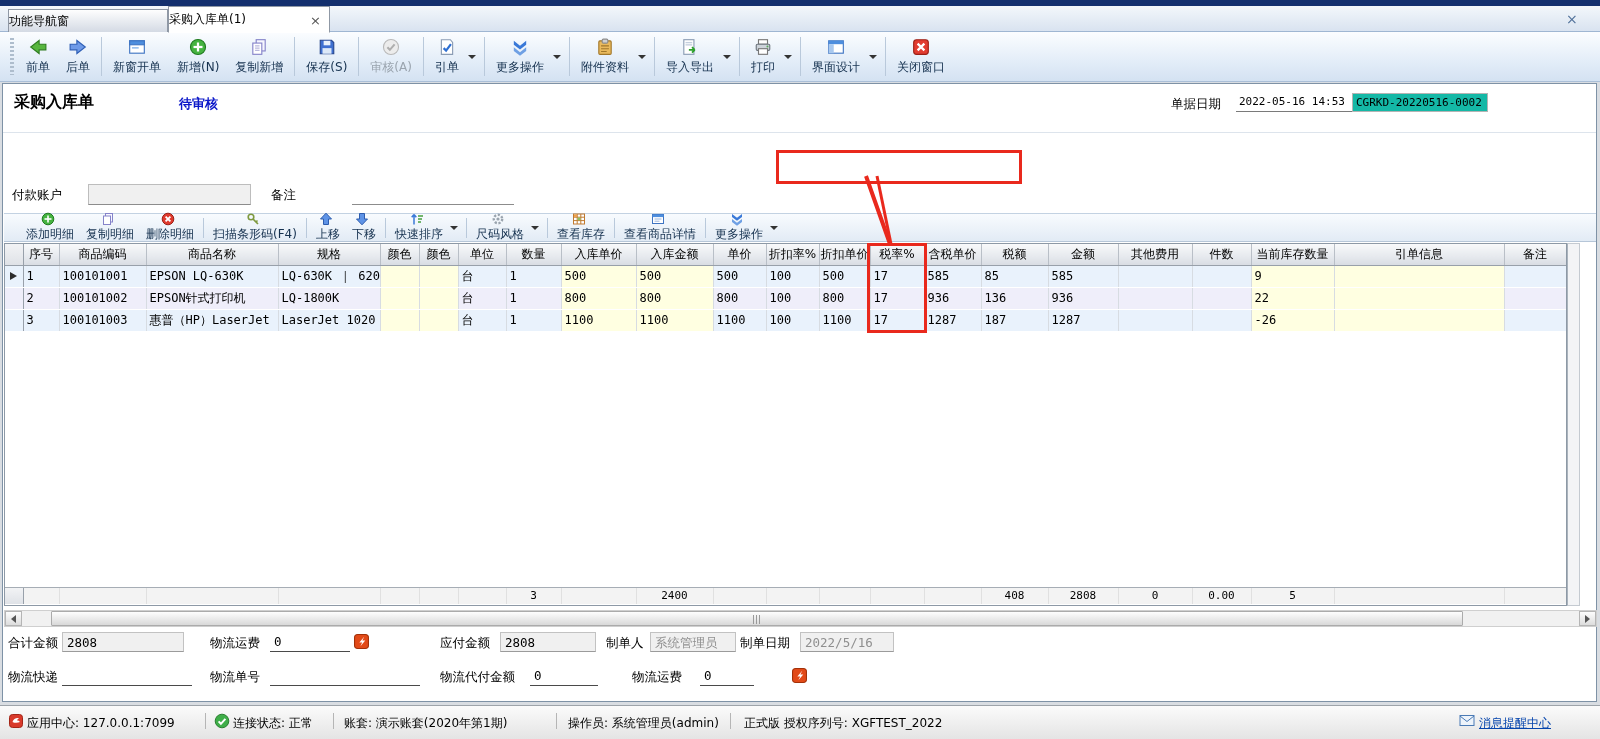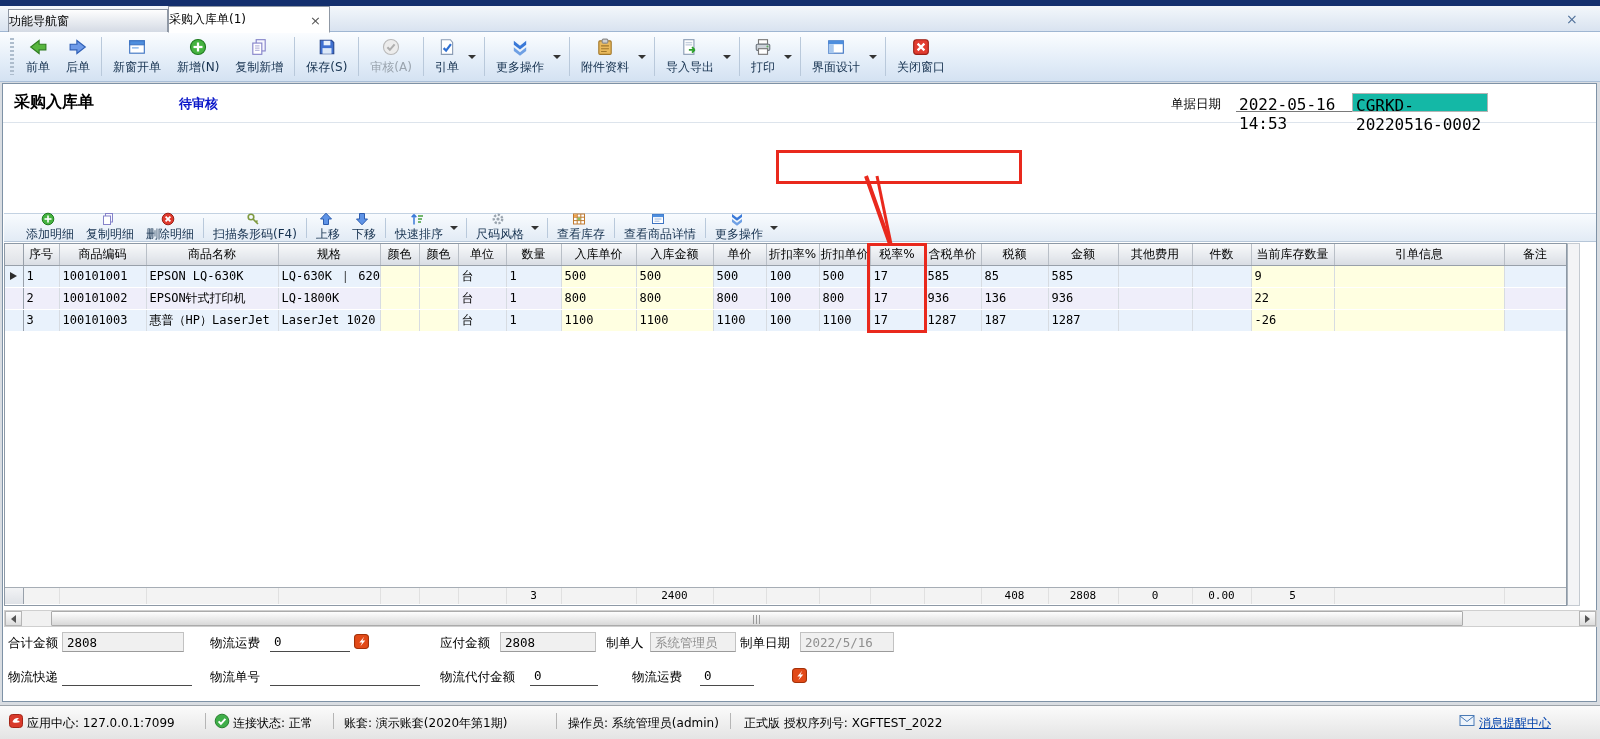--- a/index.html
+++ b/index.html
@@ -34,25 +34,25 @@
   .tbtn.disabled { color:#9aa4ae; }
   .tsep { width:1px; background:#b9c9db; margin:3px 3px; }
   .dd { align-self:center; width:0; height:0; border-left:4px solid transparent; border-right:4px solid transparent;
         border-top:4px solid #333; margin:0 5px 0 1px; }
 
   
   #content { position:absolute; left:2px; top:83px; width:1595px; height:619px;
              background:#fff; border:1px solid #7e92a6; }
 
   
-  #title-row { position:absolute; left:0; top:0; width:100%; height:39px; border-bottom:1px solid #dde4ec; }
+  #title-row { position:absolute; left:0; top:0; width:100%; height:49px; border-bottom:1px solid #dde4ec; }
   #page-title { position:absolute; left:11px; top:8px; font-size:16px; font-weight:bold; }
   #doc-status { position:absolute; left:176px; top:11px; font-size:13px; font-weight:bold; color:#0b17c9; }
   .rlabel { position:absolute; top:12px; font-size:12.5px; }
-  .rvalue { position:absolute; top:9px; height:19px; font-family:"DejaVu Sans Mono","DejaVu Sans",sans-serif; font-size:16px; padding:2px 3px 0; }
+  .rvalue { position:absolute; top:9px; height:19px; font-family:"DejaVu Sans Mono","DejaVu Sans",sans-serif; font-size:11px; padding:2px 3px 0; }
   #doc-date-label { left:1168px; }
   #doc-date-value { left:1233px; width:127px; border-bottom:1px solid #7a7a7a; }
   #doc-no-label { left:1365px; }
   #doc-no-value { left:1349px; width:136px; background:#14b8a6; border:1px solid #b4b4b4; }
 
   
   .formrow { position:absolute; left:0; width:100%; height:24px; }
   #frow1 { top:44px; } #frow2 { top:72px; } #frow3 { top:100px; }
   .flabel { position:absolute; top:3px; font-size:12.5px; }
   .flabel.blue { color:#0b17c9; }
@@ -282,20 +282,26 @@
 
     <div id="title-row">
       <span id="page-title">采购入库单</span>
       <span id="doc-status">待审核</span>
       <span class="rlabel" id="doc-date-label">单据日期</span>
       <span class="rvalue" id="doc-date-value">2022-05-16 14:53</span>
       <span class="rlabel" id="doc-no-label">单据编号</span>
       <span class="rvalue" id="doc-no-value">CGRKD-20220516-0002</span>
     </div>
 
+    <div class="formrow" id="frow3">
+      <span class="flabel fc1l">付款账户</span>
+      <span class="ffield ro fc1f"></span>
+      <span class="flabel fc2l">备注</span>
+      <span class="ffield fc2f"></span>
+    </div>
 
     <div class="redbox" id="invoice-box"></div>
     <div class="redbox" id="taxcol-box"></div>
     <svg id="redline" viewBox="0 0 95 82">
       <line x1="33" y1="2" x2="57" y2="70" stroke="#e9291d" stroke-width="4"></line>
       <line x1="44" y1="2" x2="58" y2="70" stroke="#e9291d" stroke-width="3"></line>
     </svg>
 
     <div id="detail-toolbar">
       <span class="handle"></span>

